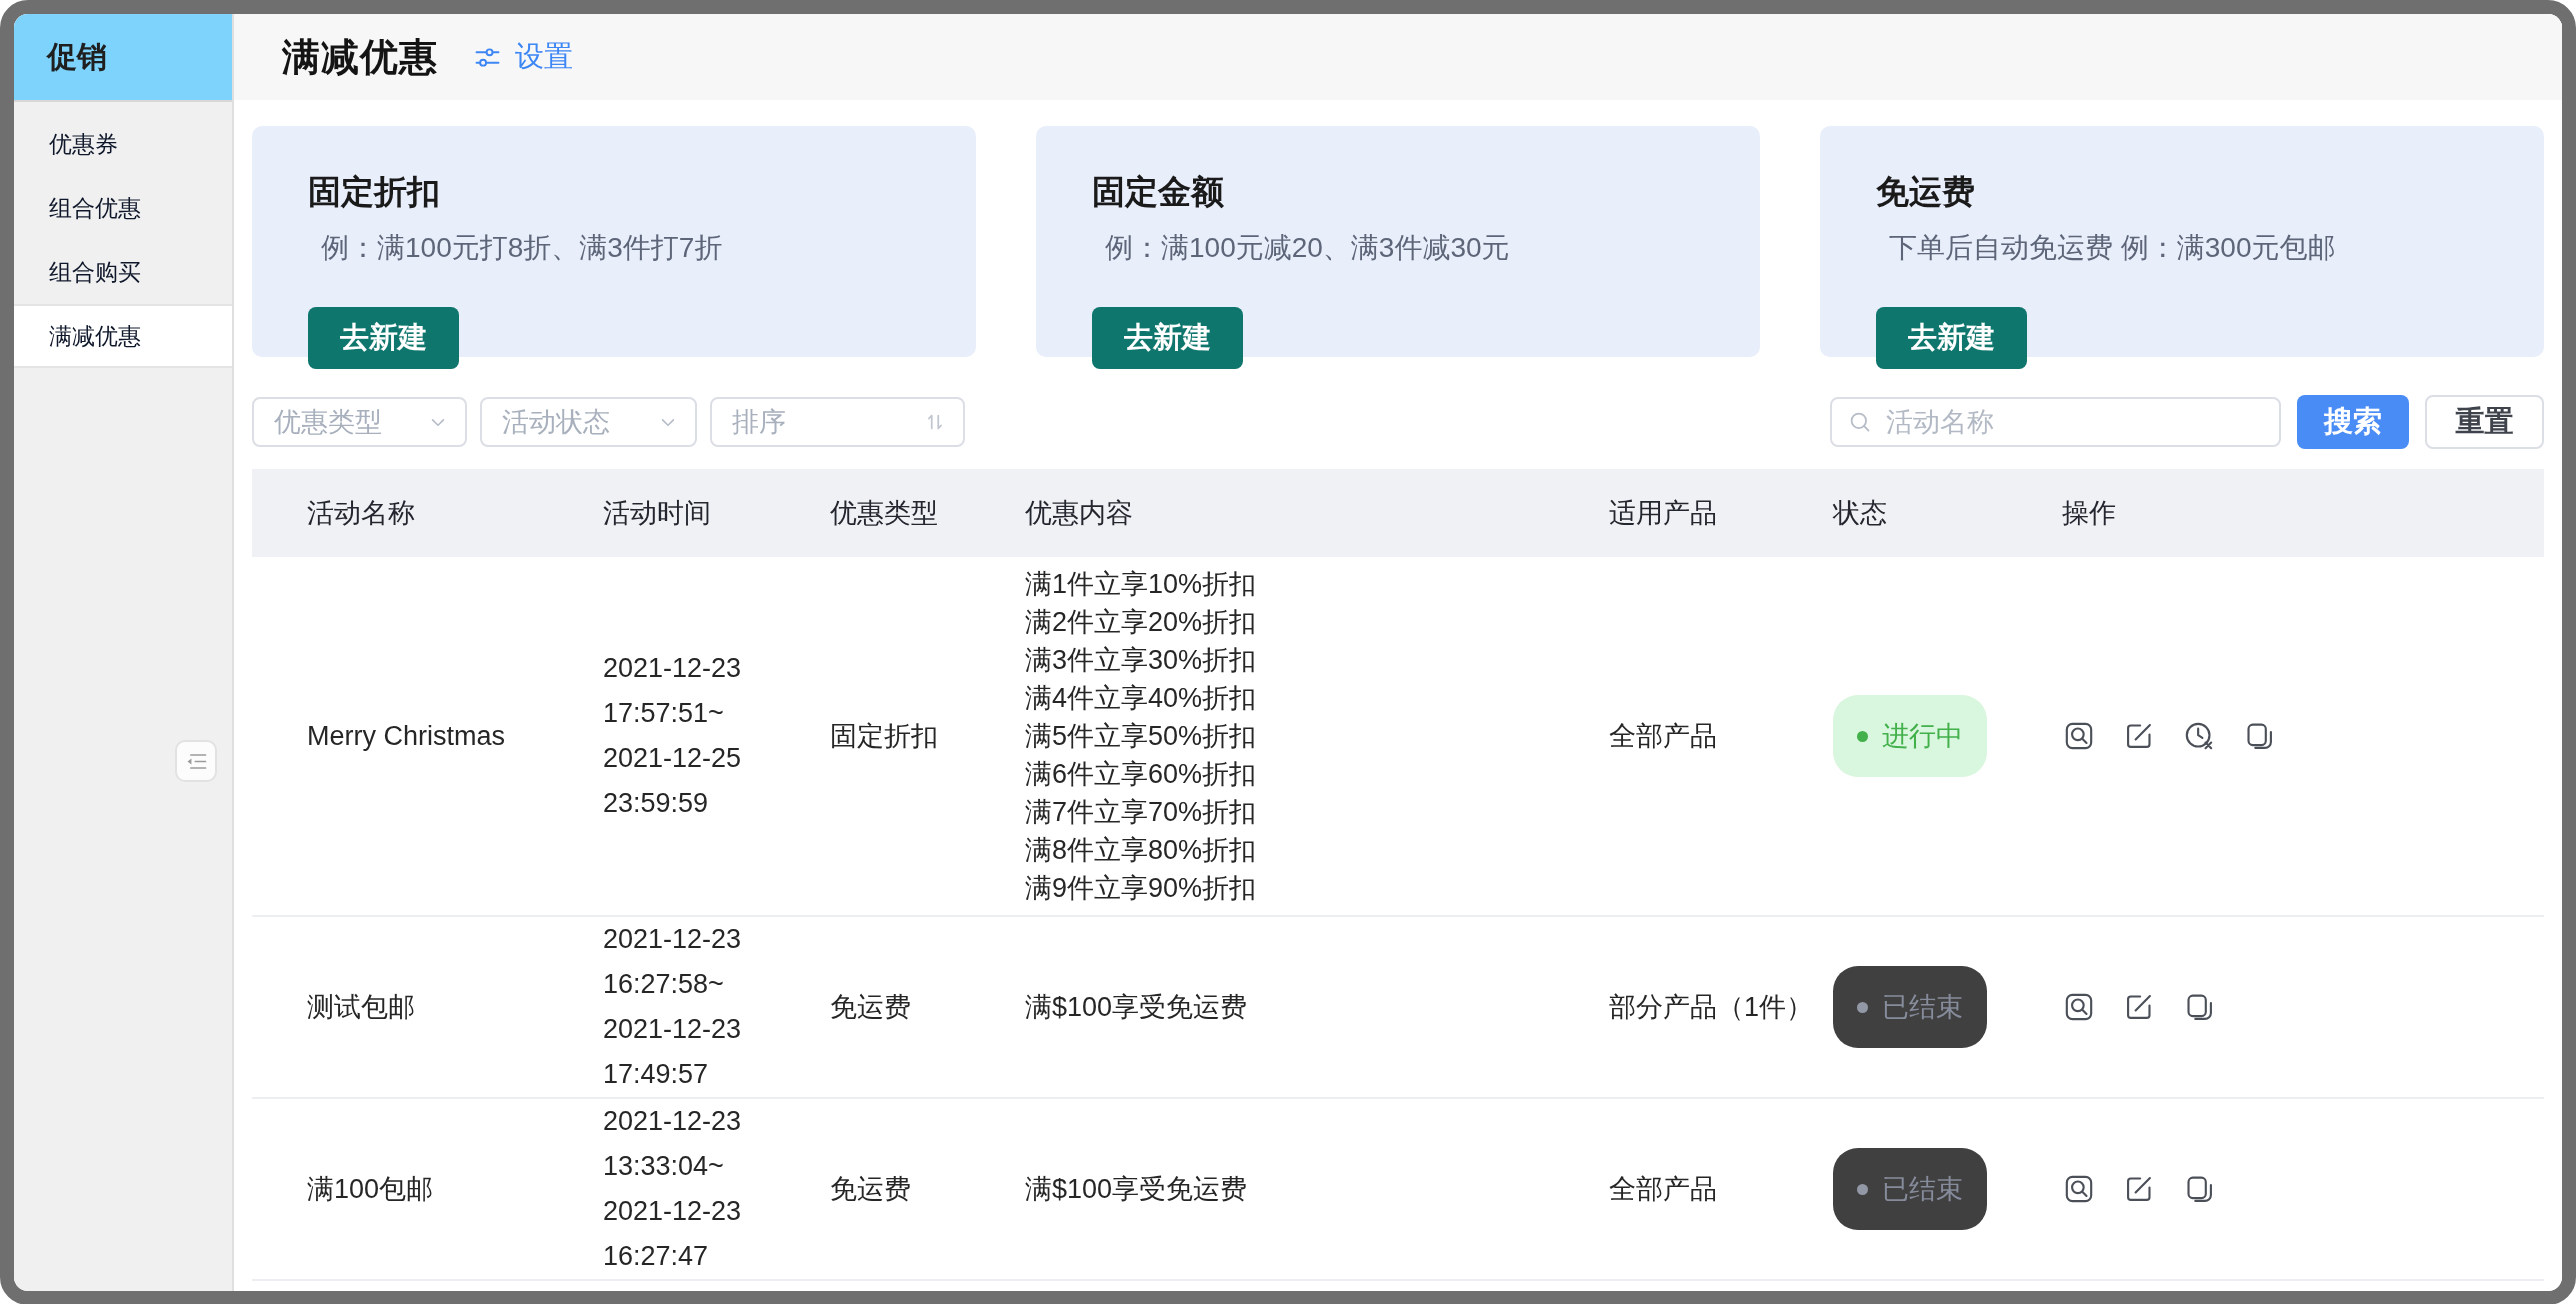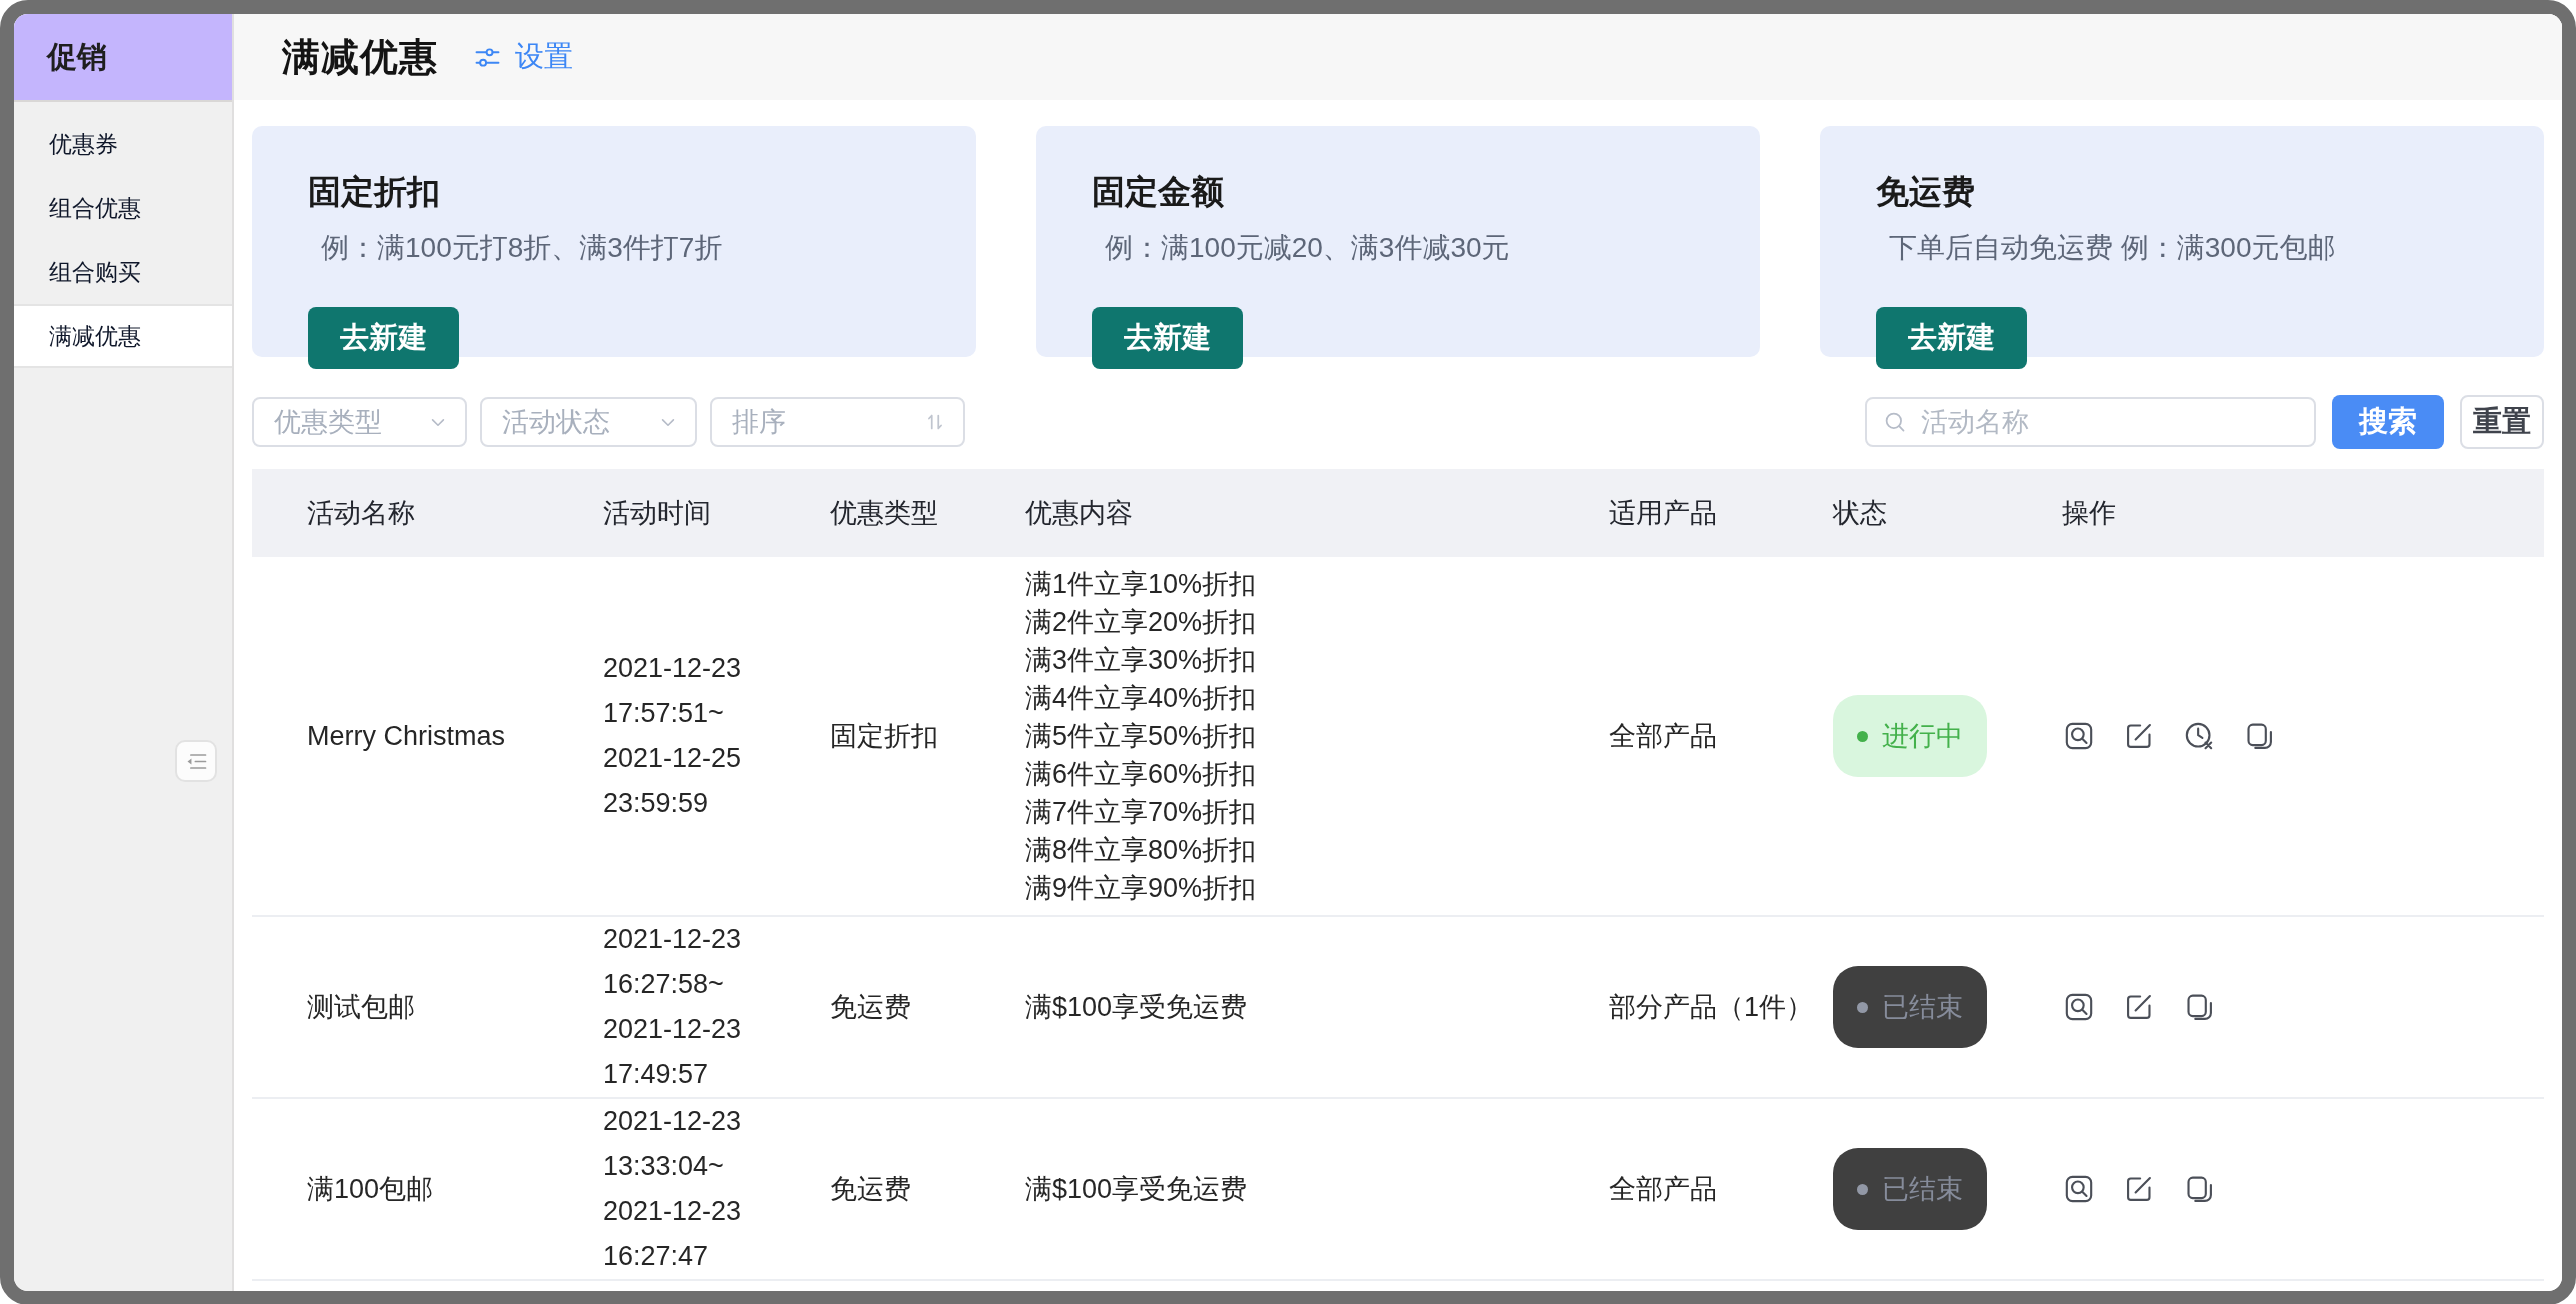--- a/index.html
+++ b/index.html
@@ -4,21 +4,21 @@
 <style>
   html,body{margin:0;padding:0;}
   body{
     width:2576px;height:1305px;position:relative;background:#fff;
     font-family:"Liberation Sans","DejaVu Sans",sans-serif;color:#262626;
   }
   .frame{position:absolute;inset:0;border:14px solid #6f6f6f;border-radius:28px;overflow:hidden;display:flex;background:#fff;box-sizing:border-box;}
 
   
   .sidebar{width:218px;flex:none;background:#f0f0f0;border-right:2px solid #e0dfdf;position:relative;display:flex;flex-direction:column;}
-  .sidebar-header{height:86px;flex:none;background:#c4b5fd;border-bottom:2px solid #d9d7d6;display:flex;align-items:center;padding-left:33px;font-size:30px;font-weight:700;color:#1f1f1f;}
+  .sidebar-header{height:86px;flex:none;background:#7dd3fc;border-bottom:2px solid #d9d7d6;display:flex;align-items:center;padding-left:33px;font-size:30px;font-weight:700;color:#1f1f1f;}
   .sidebar-nav{padding-top:10px;}
   .side-item{height:64px;display:flex;align-items:center;padding-left:35px;font-size:23px;color:#0f172a;cursor:pointer;box-sizing:border-box;}
   .side-item.active{background:#fff;border-top:2px solid #e4e4e4;border-bottom:2px solid #e4e4e4;}
   .collapse-btn{position:absolute;right:15px;top:726px;width:42px;height:42px;border-radius:10px;background:#fcfcfc;border:2px solid #e2e2e2;display:flex;align-items:center;justify-content:center;color:#9b9b9b;padding:0;cursor:pointer;box-sizing:border-box;}
 
   
   .main{flex:1;min-width:0;display:flex;flex-direction:column;background:#fff;}
   .main-header{height:86px;flex:none;background:#f7f7f7;display:flex;align-items:center;padding-left:48px;gap:34px;}
   .main-header h1{margin:0;font-size:38px;font-weight:700;color:#141414;letter-spacing:1px;}
   .settings-link{display:inline-flex;align-items:center;gap:12px;color:#3d87f5;font-size:29px;cursor:pointer;}
@@ -33,21 +33,21 @@
   
   .filterbar{display:flex;align-items:center;margin:38px 18px 0;gap:13px;}
   .select{height:50px;border:2px solid #dbdee5;border-radius:8px;background:#fff;display:flex;align-items:center;justify-content:space-between;padding:0 14px 0 20px;box-sizing:border-box;color:#a8b0bd;font-size:27px;cursor:pointer;}
   .select.s1{width:215px;}.select.s2{width:217px;}.select.s3{width:255px;}
   .search-group{margin-left:auto;display:flex;align-items:center;gap:16px;}
   .search-box{width:451px;height:50px;border:2px solid #dbdee5;border-radius:8px;display:flex;align-items:center;gap:10px;padding:0 14px;box-sizing:border-box;color:#b6bcc8;background:#fff;}
   .search-box input{border:none;outline:none;flex:1;min-width:0;background:transparent;font-size:27px;font-family:inherit;color:#262626;}
   .search-box input::placeholder{color:#b2b9c4;}
   .btn{height:54px;border-radius:8px;font-size:29px;font-weight:700;font-family:inherit;cursor:pointer;box-sizing:border-box;}
   .btn.primary{width:112px;background:#4a8cf5;color:#fff;border:none;}
-  .btn.ghost{width:84px;background:#fff;color:#3f434c;border:2px solid #dbdee5;}
+  .btn.ghost{width:119px;background:#fff;color:#3f434c;border:2px solid #dbdee5;}
 
   
   .table{margin:20px 18px 0;}
   .thead,.trow{display:grid;grid-template-columns:351px 227px 195px 584px 224px 229px 1fr;align-items:center;}
   .thead{background:#f0f1f5;height:88px;font-size:27px;color:#23262e;}
   .th:first-child,.trow .td:first-child{padding-left:55px;}
   .trow{border-bottom:2px solid #eceef2;min-height:120px;font-size:27px;color:#262626;}
   .td{box-sizing:border-box;}
   .td.time div{line-height:45px;}
   .td.content ul{list-style:none;margin:0;padding:8px 0;}

